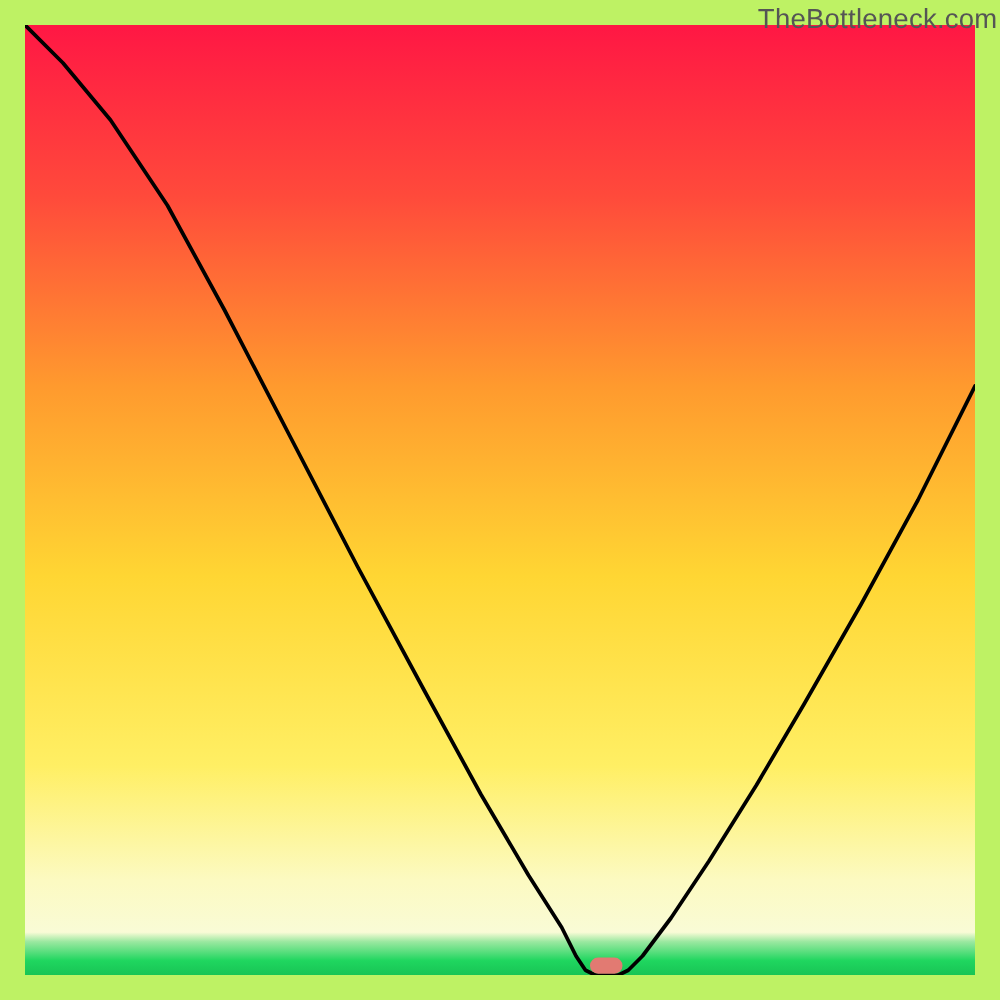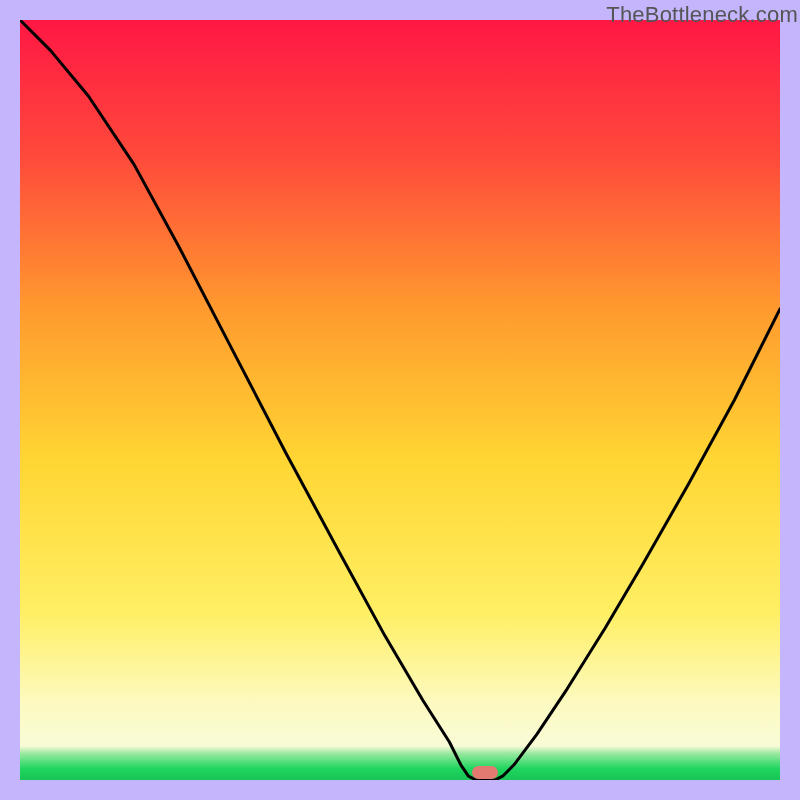--- a/index.html
+++ b/index.html
@@ -8,21 +8,21 @@
     width: 800px;
     height: 800px;
     background: #000;
     overflow: hidden;
     font-family: Arial, Helvetica, sans-serif;
   }
   .frame {
     position: relative;
     width: 800px;
     height: 800px;
-    background: #c4b5fd;
+    background: #bef264;
   }
   .plot-area {
     position: absolute;
     left: 20px;
     top: 20px;
     width: 760px;
     height: 760px;
     overflow: hidden;
   }
   .gradient {

